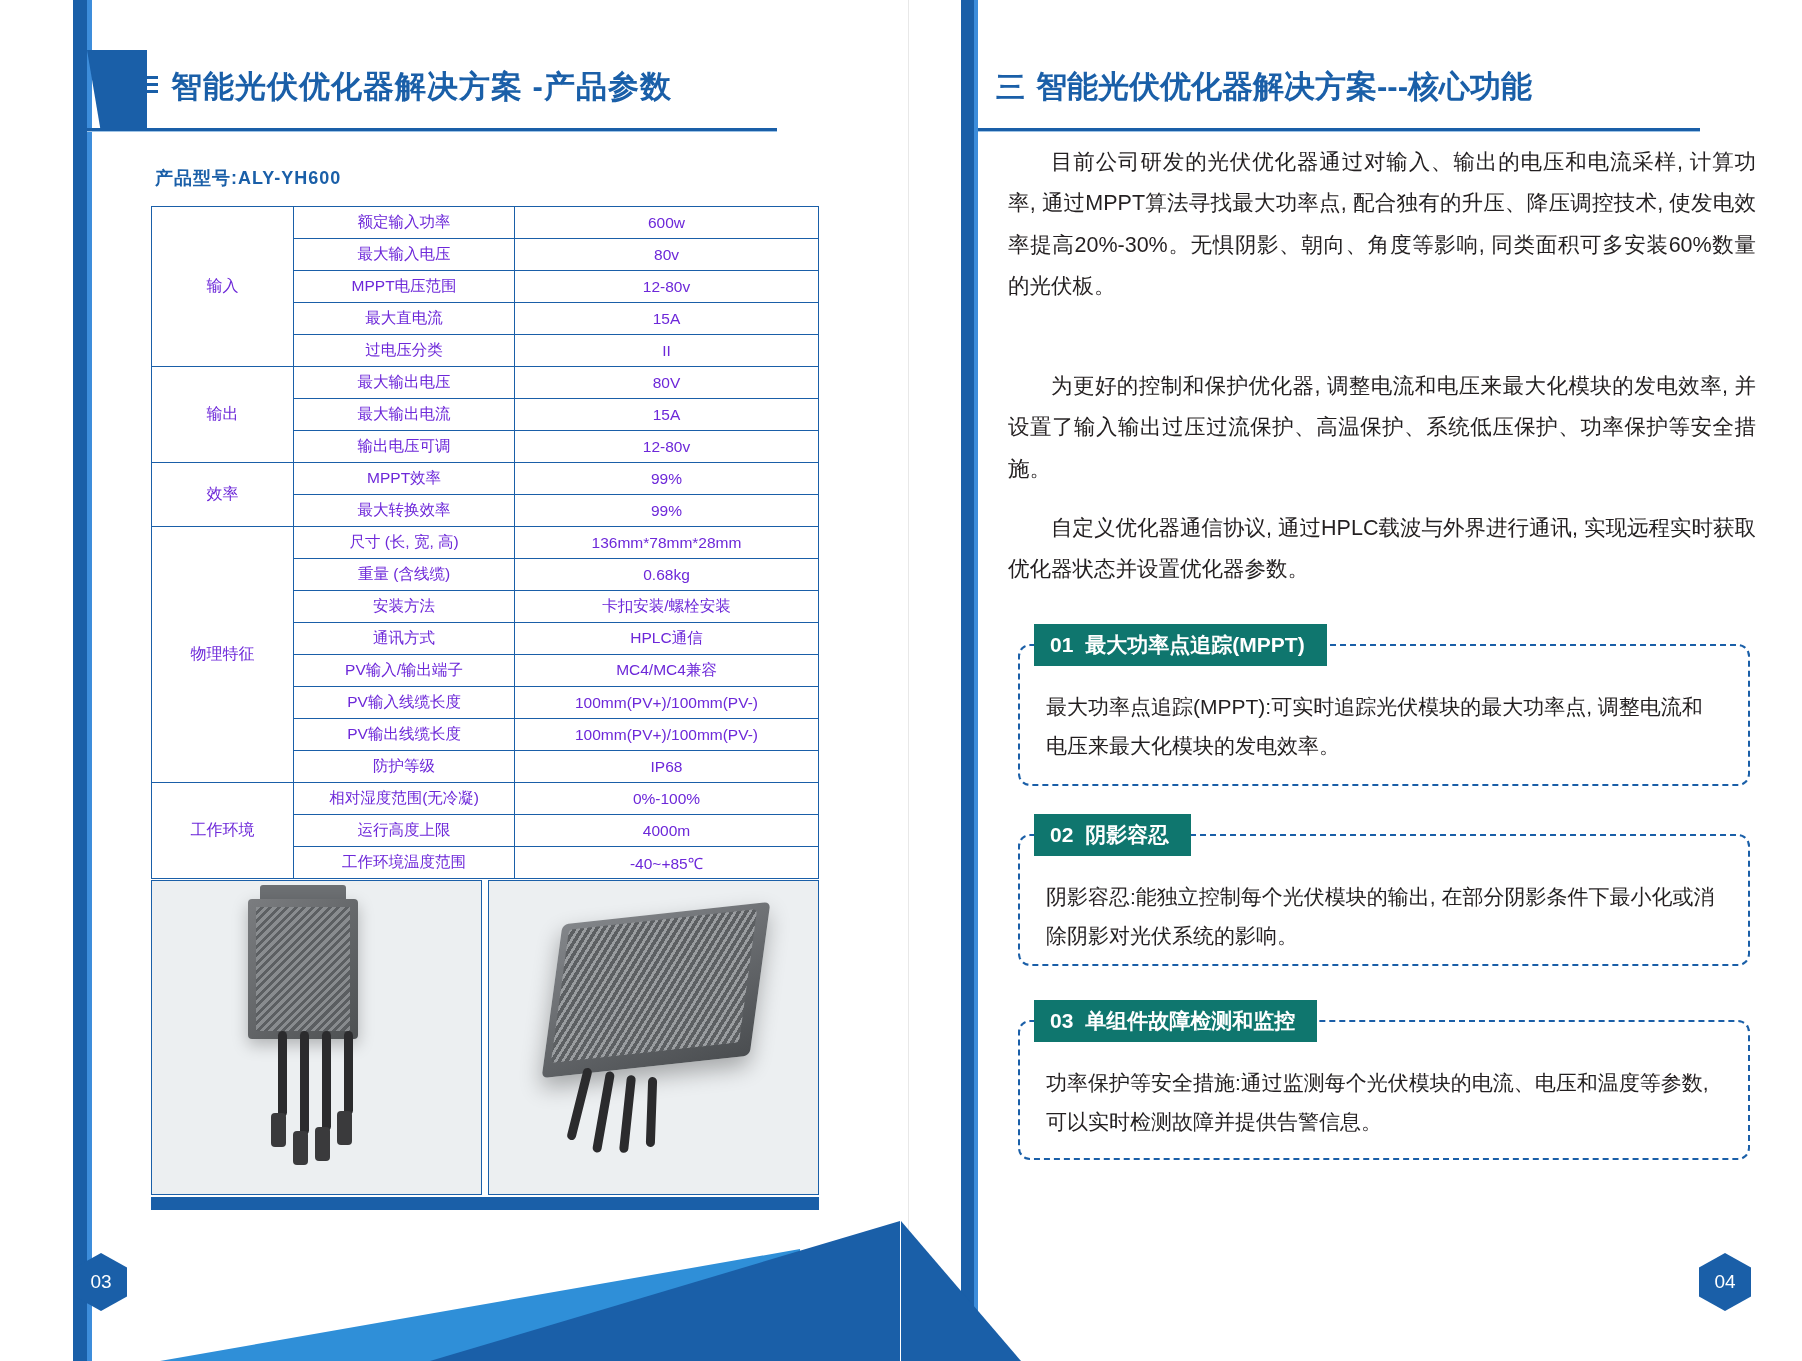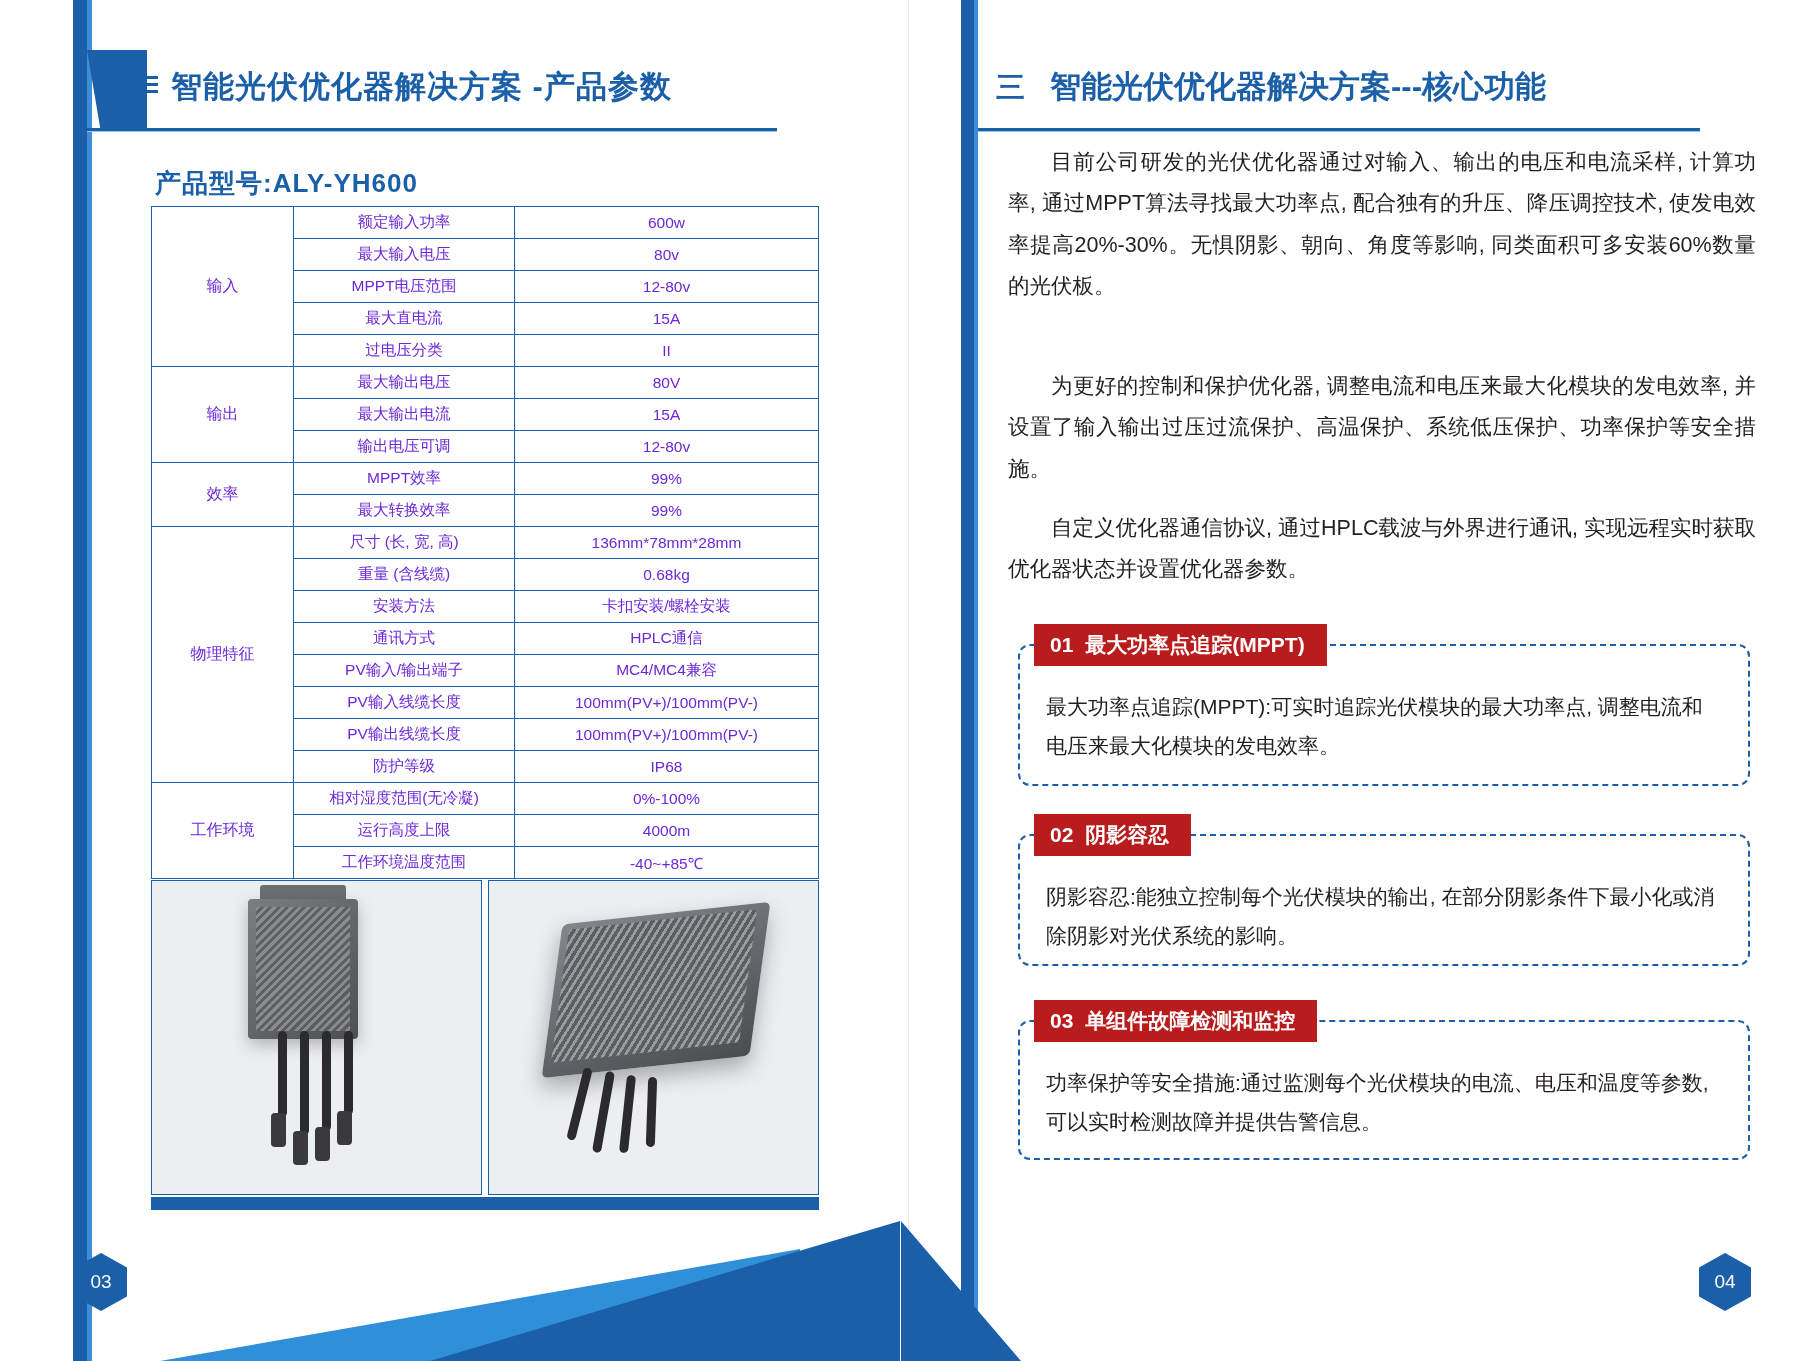--- a/index.html
+++ b/index.html
@@ -109,21 +109,21 @@
     font-size: 31px;
     font-weight: bold;
     color: #1a5fa8;
     letter-spacing: 1px;
     white-space: nowrap;
   }
   .model-label {
     position: absolute;
     left: 140px;
     top: 166px;
-    font-size: 26px;
+    font-size: 18px;
     font-weight: bold;
     color: #1a5fa8;
     letter-spacing: 1px;
   }
   table.spec {
     position: absolute;
     left: 136px;
     top: 206px;
     width: 668px;
     border-collapse: collapse;
@@ -326,21 +326,21 @@
   .r-num {
     position: absolute;
     left: 18px;
     top: 18px;
     font-size: 29px;
     font-weight: bold;
     color: #1a5fa8;
   }
   .r-title {
     position: absolute;
-    left: 72px;
+    left: 58px;
     top: 16px;
     font-size: 31px;
     font-weight: bold;
     color: #1a5fa8;
     white-space: nowrap;
   }
   .body-text {
     position: absolute;
     left: 1008px;
     width: 748px;
@@ -357,21 +357,21 @@
     border: 2px dashed #1a5fa8;
     border-radius: 12px;
     box-sizing: border-box;
   }
   .feature-tag {
     position: absolute;
     left: 14px;
     top: -22px;
     height: 42px;
     padding: 0 22px 0 16px;
-    background: #b91c1c;
+    background: #0f766e;
     color: #ffffff;
     font-size: 21px;
     font-weight: bold;
     display: flex;
     align-items: center;
     gap: 12px;
     white-space: nowrap;
   }
   .feature-body {
     padding: 42px 26px 22px 26px;

